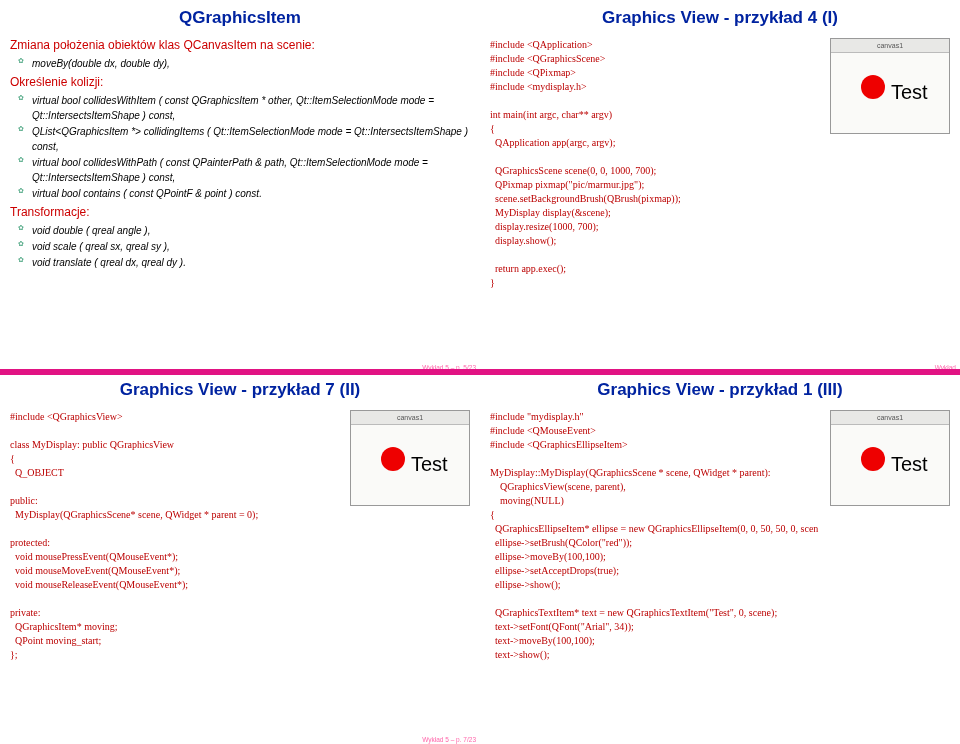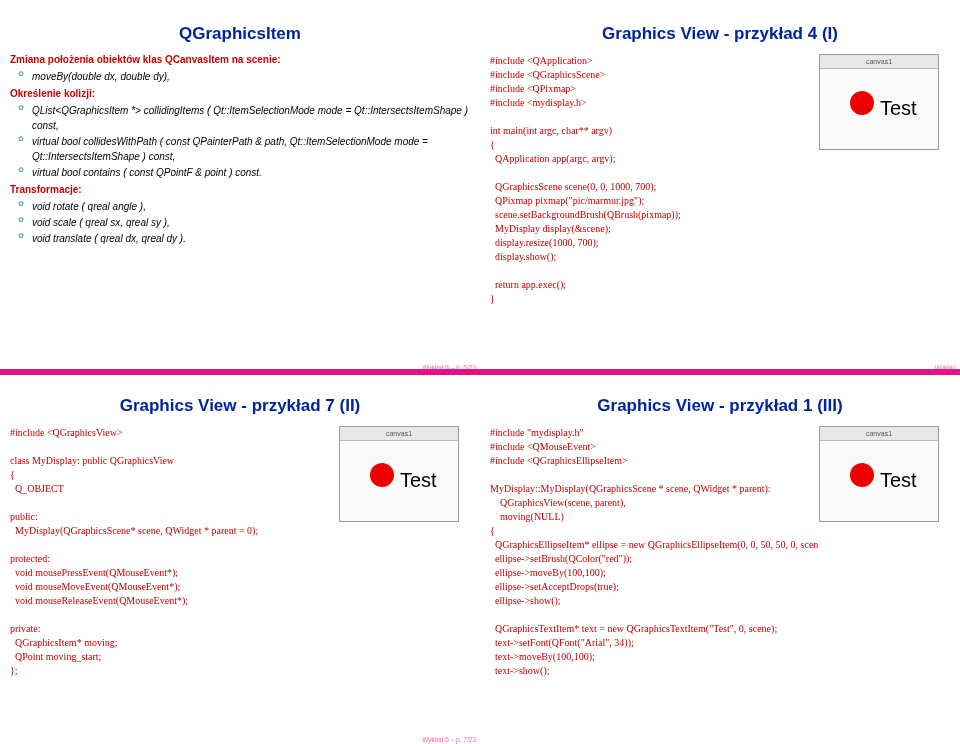--- a/index.html
+++ b/index.html
@@ -13,34 +13,33 @@
     grid-template-rows: 1fr 1fr;
     position: relative;
   }
   .slide {
     background: #fff;
     border: none;
     position: relative;
     padding: 8px 10px 18px 10px;
     overflow: hidden;
     font-size: 8px;
-    margin-top: 16px;
   }
   .title {
     color: #0023a0;
     font-size: 17px;
     font-weight: bold;
     text-align: center;
     margin-bottom: 10px;
   }
   .heading {
     color: #c00;
-    font-size: 10px;
+    font-size: 12px;
     margin: 4px 0 4px 0;
-    font-weight: bold;
+    font-weight: normal;
   }
   ul.bullets {
     list-style: none;
     padding-left: 22px;
     margin: 2px 0 4px 0;
     color: #000;
   }
   ul.bullets li {
     position: relative;
     line-height: 1.5;
@@ -61,21 +60,21 @@
     font-family: Liberation Serif, serif;
     font-size: 10px;
     line-height: 1.4;
     color: #b00;
     white-space: pre;
     margin-top: 6px;
   }
   .thumb {
     position: absolute;
     top: 38px;
-    right: 21px;
+    right: 10px;
     width: 120px;
     height: 96px;
     background: #f4f4f2;
     border: 1px solid #999;
   }
   .thumb .bar {
     height: 14px;
     background: #e8e8e6;
     border-bottom: 1px solid #bbb;
     font-size: 7px;
@@ -123,27 +122,28 @@
 <body>
 
 <div class="slide">
   <div class="title">QGraphicsItem</div>
   <div class="heading">Zmiana położenia obiektów klas QCanvasItem na scenie:</div>
   <ul class="bullets">
     <li>moveBy(double dx, double dy),</li>
   </ul>
   <div class="heading">Określenie kolizji:</div>
   <ul class="bullets">
+    <li>virtual bool collidesWithItem ( const QGraphicsItem * other, Qt::ItemSelectionMode mode = Qt::IntersectsItemShape ) const,</li>
     <li>QList&lt;QGraphicsItem *&gt; collidingItems ( Qt::ItemSelectionMode mode = Qt::IntersectsItemShape ) const,</li>
     <li>virtual bool collidesWithPath ( const QPainterPath &amp; path, Qt::ItemSelectionMode mode = Qt::IntersectsItemShape ) const,</li>
     <li>virtual bool contains ( const QPointF &amp; point ) const.</li>
   </ul>
   <div class="heading">Transformacje:</div>
   <ul class="bullets">
-    <li>void rotate ( qreal angle ),</li>
+    <li>void double ( qreal angle ),</li>
     <li>void scale ( qreal sx, qreal sy ),</li>
     <li>void translate ( qreal dx, qreal dy ).</li>
   </ul>
   <div class="pager">Wykład 5 – p. 5/23</div>
 </div>
 
 <div class="slide">
   <div class="title">Graphics View - przykład 4 (I)</div>
   <div class="code">#include &lt;QApplication&gt;
 #include &lt;QGraphicsScene&gt;

